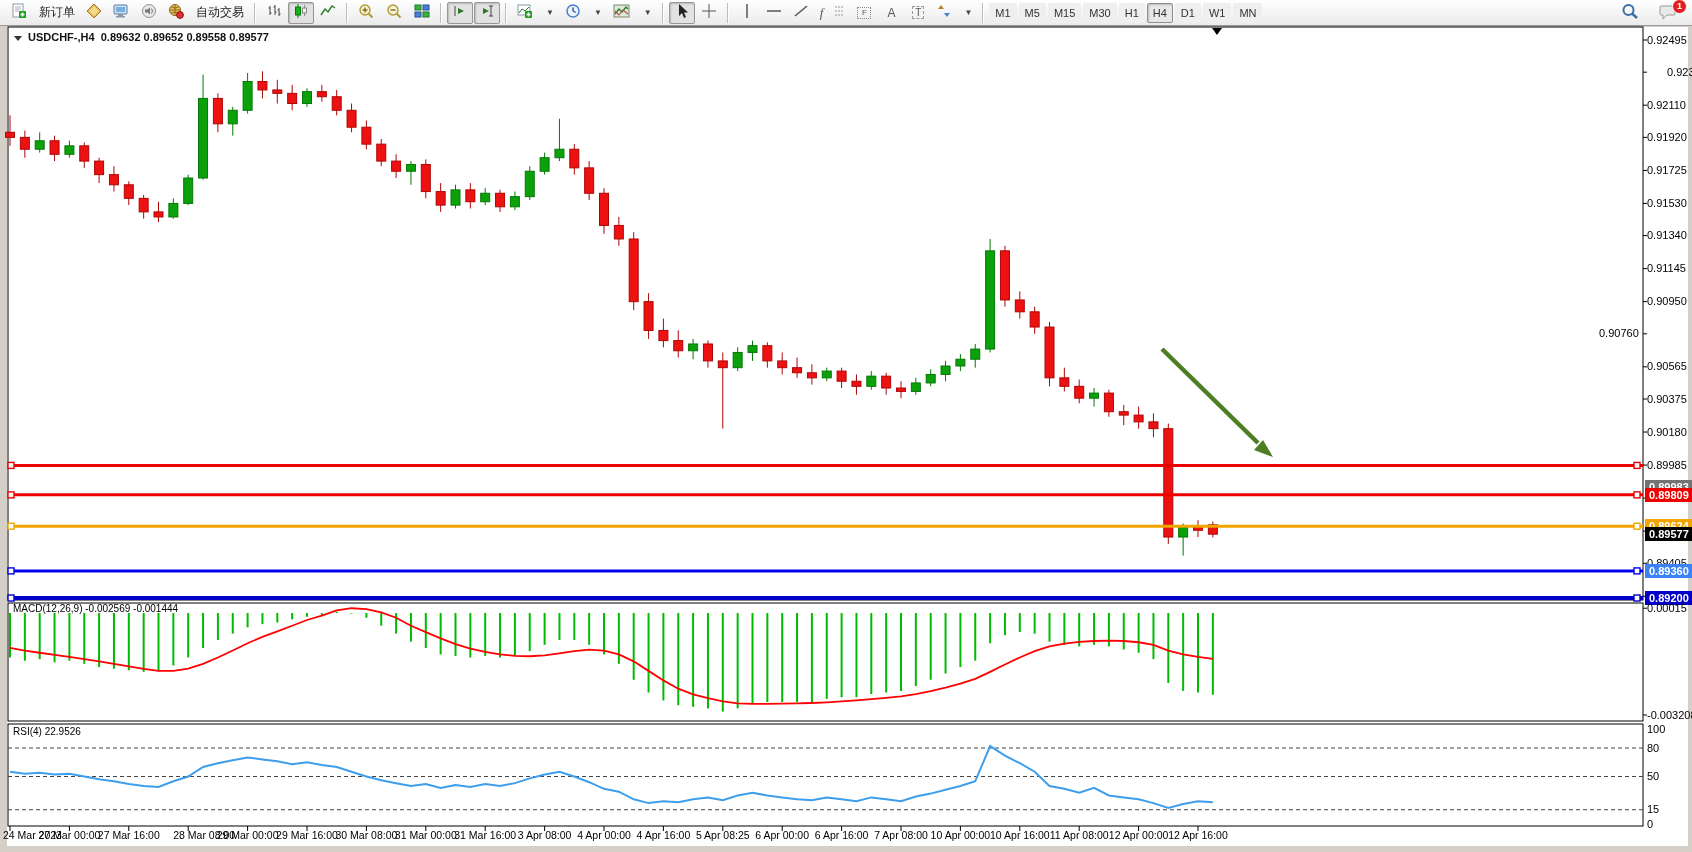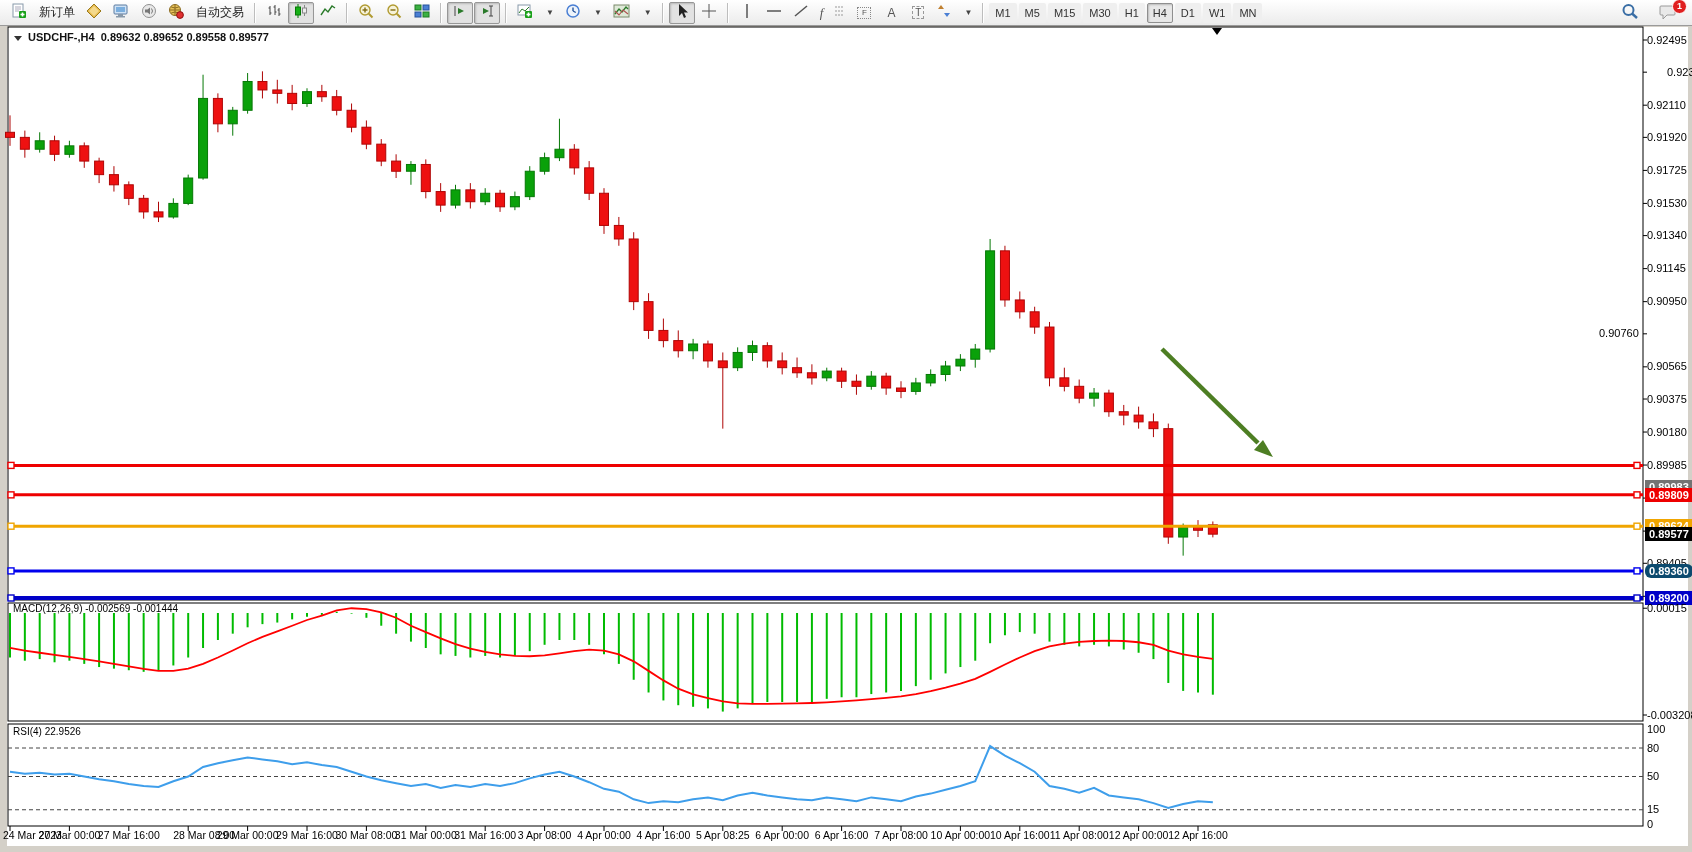--- a/index.html
+++ b/index.html
@@ -597,21 +597,21 @@
       <div class="axlab" style="left:1647px;top:392.51669999999996px;">0.90375</div>
       <div class="axlab" style="left:1647px;top:425.53946250000007px;">0.90180</div>
       <div class="axlab" style="left:1647px;top:458.5622250000002px;">0.89985</div>
       <div class="axlab" style="left:1647px;top:491.5849875000003px;">0.89790</div>
       <div class="axlab" style="left:1647px;top:524.6077500000004px;">0.89595</div>
       <div class="axlab" style="left:1647px;top:556.7837750000007px;">0.89405</div>
       <div class="axlab" style="left:1647px;top:589.8065375000008px;">0.89210</div>
       <div class="pricebadge" style="top:480px;background:#737373;">0.89983</div>
       <div class="pricebadge" style="top:487.8673849999999px;background:#ee0000;">0.89809</div>
       <div class="pricebadge" style="top:519.1966725000002px;background:#f0a500;">0.89624</div>
-      <div class="pricebadge" style="top:563.9044125000017px;background:#0c4a6e;border-radius:6px;">0.89360</div>
+      <div class="pricebadge" style="top:563.9044125000017px;background:#3b82f6;">0.89360</div>
       <div class="pricebadge" style="top:591.0000125000006px;background:#0000c8;">0.89200</div>
       <div class="pricebadge" style="top:527.1560050000016px;background:#000000;">0.89577</div>
       <div class="axlab" style="left:1647px;top:601.7306px;">0.00015</div>
       <div class="axlab" style="left:1647px;top:708.501568px;">-0.003208</div>
       <div class="axlab" style="left:1647px;top:722.5px;">100</div>
       <div class="axlab" style="left:1647px;top:741.5px;">80</div>
       <div class="axlab" style="left:1647px;top:770px;">50</div>
       <div class="axlab" style="left:1647px;top:803.25px;">15</div>
       <div class="axlab" style="left:1647px;top:817.5px;">0</div>
       <div class="timelab" style="left:3px;">24 Mar 2023</div>

